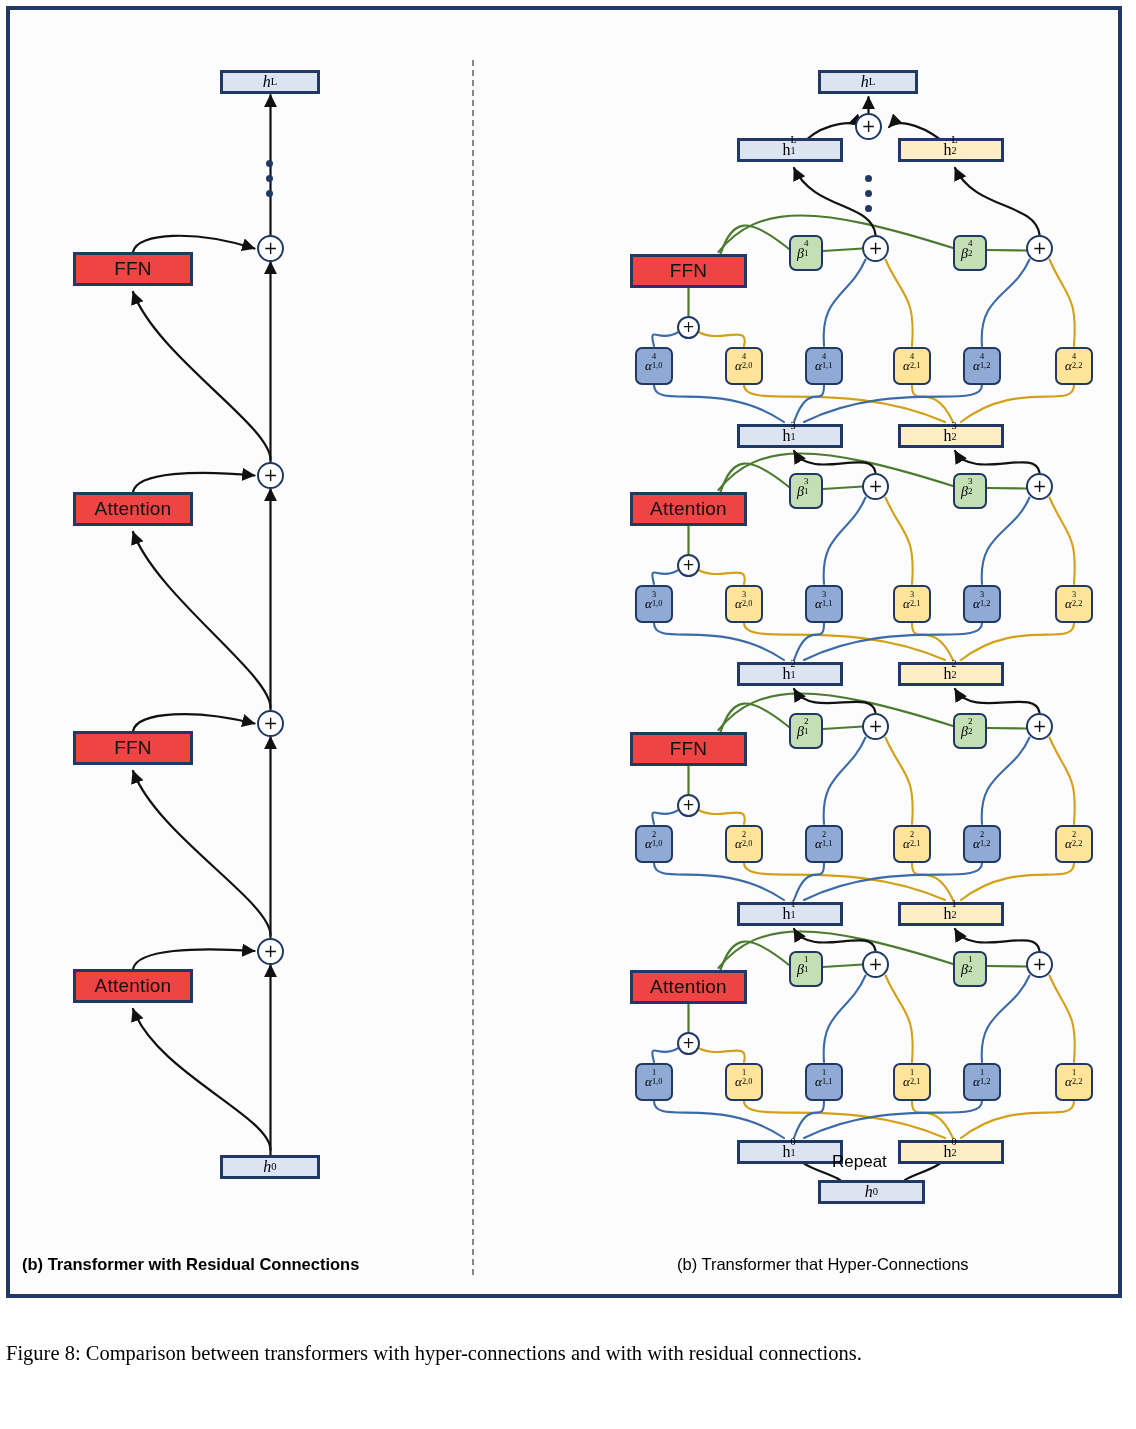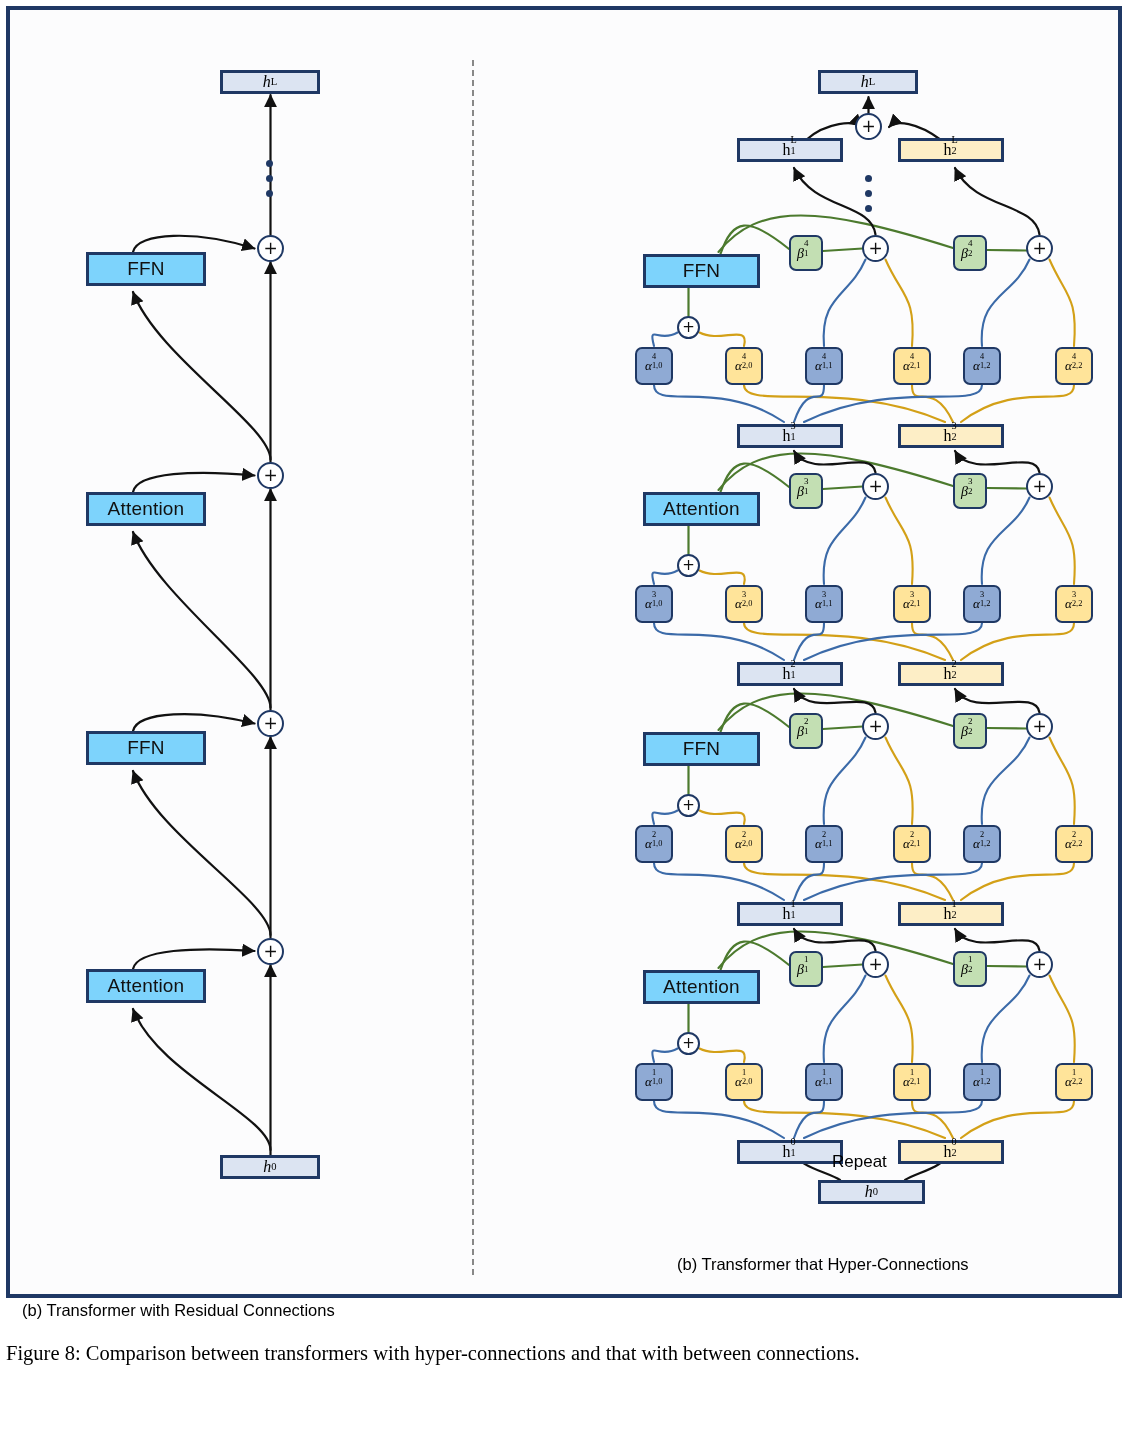--- a/index.html
+++ b/index.html
@@ -16,22 +16,22 @@
 
   
   .hbox{
     border:3px solid #1f3864;background:#dce4f2;height:24px;
     font-size:16px;color:#000;
   }
   .hbox.yellow{background:#fdeec6;}
 
   
   .module{
-    border:3px solid #1f3864;background:#7dd3fc;height:34px;
-    font-size:19px;color:#111;letter-spacing:.2px;margin-left:13px;
+    border:3px solid #1f3864;background:#ef4444;height:34px;
+    font-size:19px;color:#111;letter-spacing:.2px;
   }
 
   
   .alpha{
     width:38px;height:38px;border:2.5px solid #1f3864;border-radius:7px;
     background:#8faad4;font-size:13px;color:#000;
   }
   .alpha.yellow{background:#ffe49a;}
 
   
@@ -377,16 +377,16 @@
       </div>
     </div>
 
   <div class="node hbox" id="r-in" style="left:818px;top:1180px;width:107px;">
       <span class="mi">h</span>
       <sup class="mu">0</sup>
     </div>
   <div class="caption-label" style="left:832px;top:1152px;font-size:17px;">Repeat</div>
 </div>
 
-<div class="caption-label" style="left:22px;top:1301px;">(b) Transformer with Residual Connections</div>
+<div class="caption-label" style="left:22px;top:1255px;font-weight:bold;">(b) Transformer with Residual Connections</div>
 <div class="caption-label" style="left:677px;top:1255px;">(b) Transformer that Hyper-Connections</div>
 
-<div id="figure-caption">Figure 8: Comparison between transformers with hyper-connections and that with between connections.</div>
+<div id="figure-caption">Figure 8: Comparison between transformers with hyper-connections and with with residual connections.</div>
 
 </body></html>

